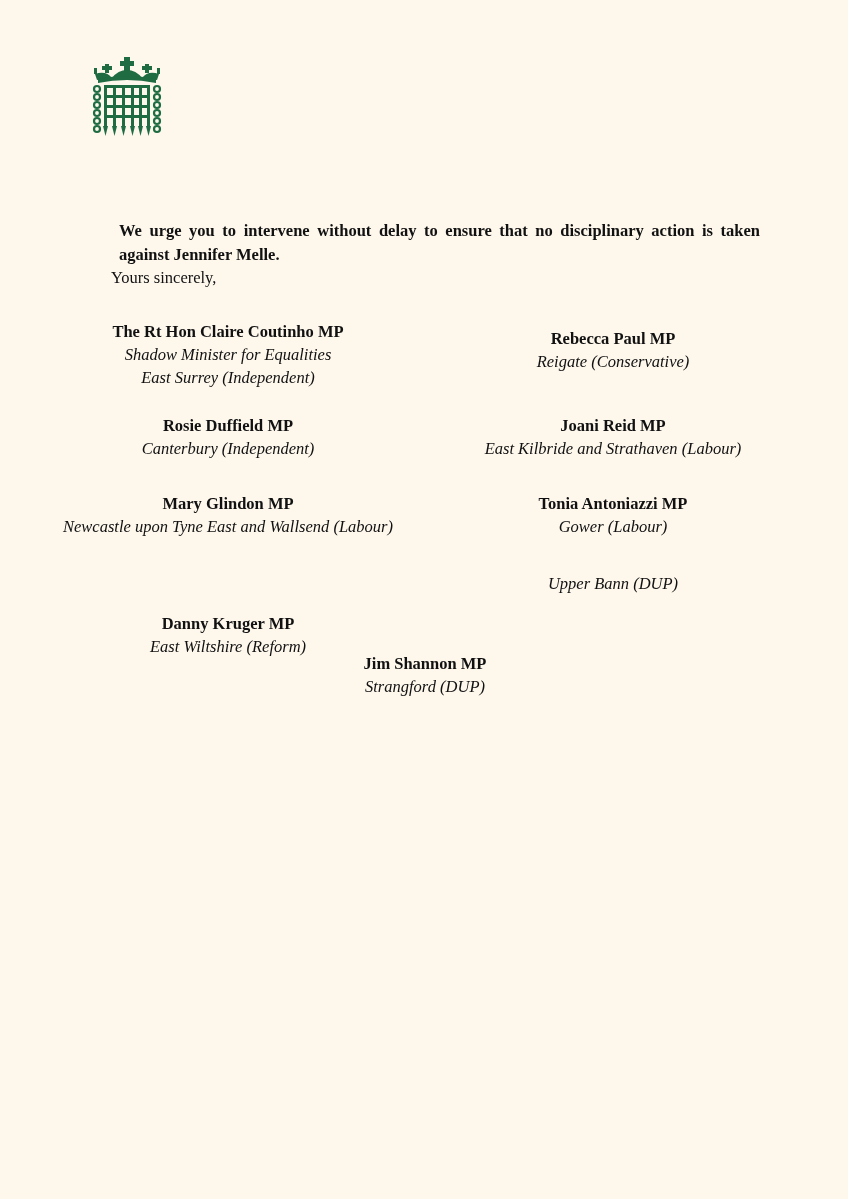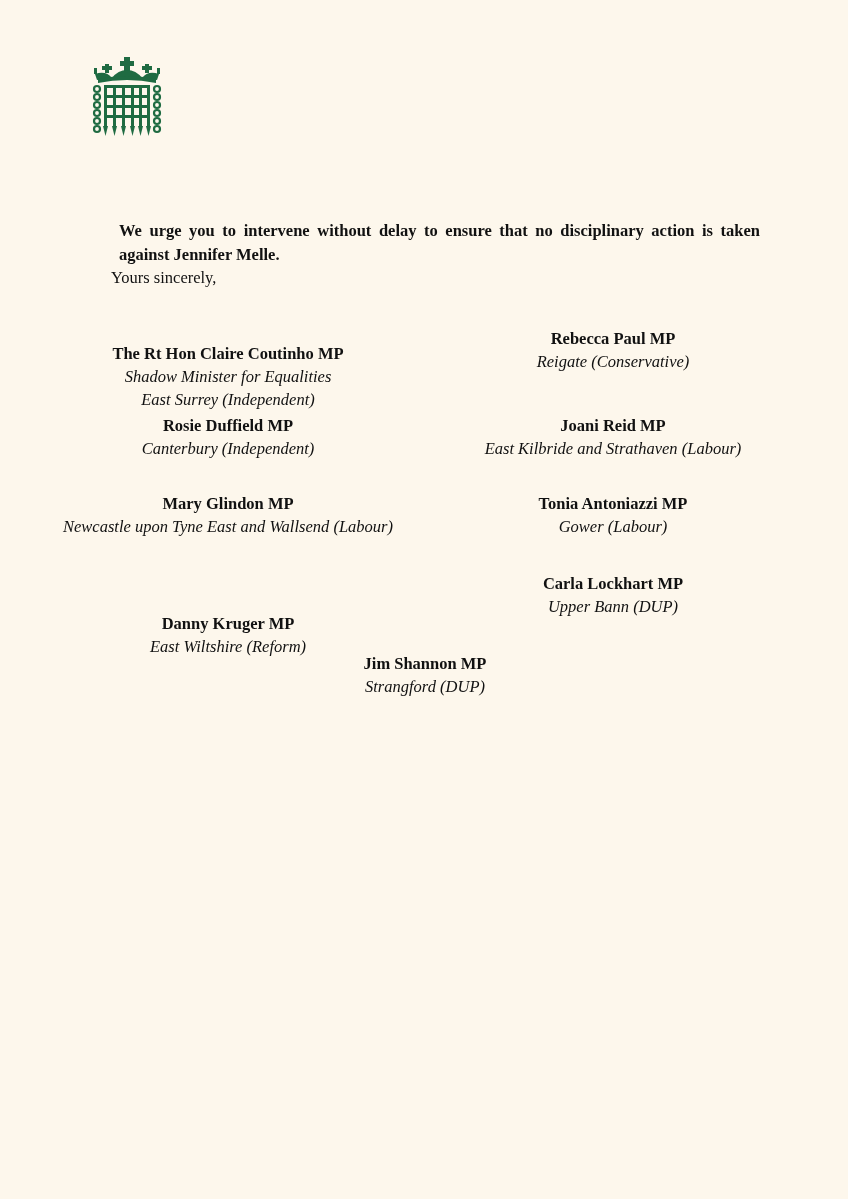--- a/index.html
+++ b/index.html
@@ -106,21 +106,21 @@
       <polygon points="38,70 43,70 40.5,80"></polygon>
       <polygon points="46,70 51,70 48.5,80"></polygon>
       <polygon points="54,70 59,70 56.5,80"></polygon>
     </g>
   </svg>
 </div>
 
 <p class="body-bold">We urge you to intervene without delay to ensure that no disciplinary action is taken against Jennifer Melle.</p>
 <p class="closing">Yours sincerely,</p>
 
-<div class="sig col-left" style="top:342px;text-align:center;">
+<div class="sig col-left" style="top:320px;text-align:center;">
   <span class="name">The Rt Hon Claire Coutinho MP</span>
   <span class="line">Shadow Minister for Equalities</span>
   <span class="line">East Surrey (Independent)</span>
 </div>
 <div class="sig col-right" style="top:327px;">
   <span class="name">Rebecca Paul MP</span>
   <span class="line">Reigate (Conservative)</span>
 </div>
 
 <div class="sig col-left" style="top:414px;">
@@ -139,20 +139,19 @@
 <div class="sig col-right" style="top:492px;">
   <span class="name">Tonia Antoniazzi MP</span>
   <span class="line">Gower (Labour)</span>
 </div>
 
 <div class="sig col-left" style="top:572px;margin-top:40px;">
   <span class="name">Danny Kruger MP</span>
   <span class="line">East Wiltshire (Reform)</span>
 </div>
 <div class="sig col-right" style="top:572px;">
-  <span class="name">Carla Lockhart MP</span>
   <span class="line">Upper Bann (DUP)</span>
 </div>
 
 <div class="sig col-center" style="top:652px;">
   <span class="name">Jim Shannon MP</span>
   <span class="line">Strangford (DUP)</span>
 </div>
 
 </body></html>

